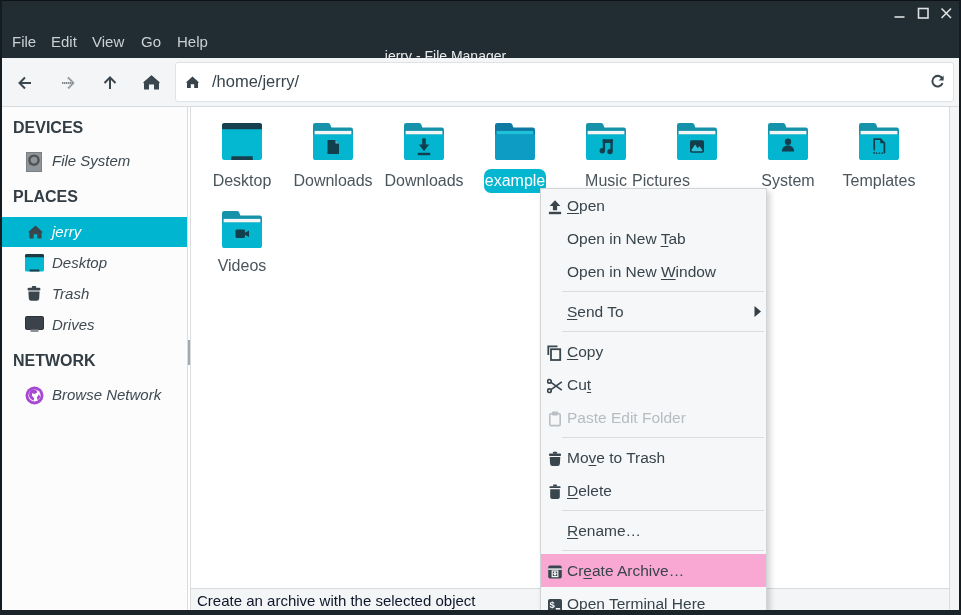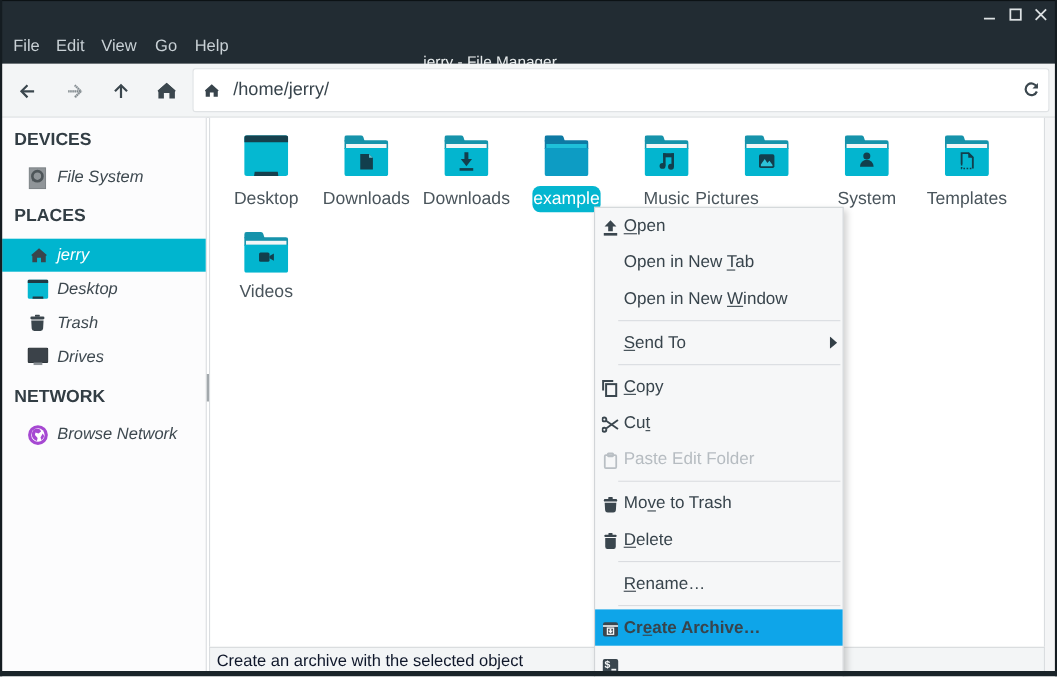--- a/index.html
+++ b/index.html
@@ -28,21 +28,21 @@
   #rightstrip { left:950px; top:107px; width:9px; height:503px; background:#f4f5f6; }
   #statusbar { left:190px; top:588px; width:760px; height:22px; background:#f3f5f6; border-top:1px solid #d8dbdd; border-left:1px solid #dadde0; border-right:1px solid #dadde0; }
   #statustext { left:197px; top:592px; font-size:15px; color:#0f172a; }
   .ilabel { font-size:16px; line-height:18px; color:#4a555c; text-align:center; }
   
   #menu { left:540px; top:188px; width:227px; height:440px; background:#f6f7f8; border:1px solid #d2d5d8; box-shadow:3px 3px 6px rgba(0,0,0,0.18); }
   .mi { position:relative; height:33px; }
   .mi .txt { position:absolute; left:26px; top:50%; transform:translateY(-50%); font-size:15.5px; color:#38444c; white-space:nowrap; }
   .mi .ico { position:absolute; left:6px; top:calc(50% + 1px); transform:translateY(-50%); width:16px; height:16px; }
   .mi.dis .txt { color:#b6bcc1; }
-  .mi.hl { background:#0ea5e9;font-weight:bold; }
+  .mi.hl { background:#f9a8d4; }
   .msep { height:1px; background:#dadce0; margin:3px 2px 3px 21px; }
   .mn { text-decoration:underline; text-underline-offset:2px; }
 </style>
 </head>
 <body>
 
   <div class="abs" id="titlebar"></div>
   <div class="abs" id="title">jerry - File Manager</div>
   <div class="abs mitem" style="left:12px">File</div>
   <div class="abs mitem" style="left:51px">Edit</div>
@@ -318,18 +318,19 @@
         <path fill="#f6f7f8" d="M7.2 7.6 H8.8 V9.3 H10.3 L8 11.9 L5.7 9.3 H7.2 Z"></path>
       </svg>
       <span class="txt">Cr<span class="mn">e</span>ate Archive…</span>
     </div>
     <div class="mi">
       <svg class="ico" width="16" height="16" viewBox="0 0 16 16">
         <rect x="1" y="2" width="14" height="12.4" rx="1.8" fill="#3a464e"></rect>
         <text x="2.6" y="10.6" font-family="Liberation Sans, sans-serif" font-size="9.5" font-weight="bold" fill="#f6f7f8">$</text>
         <rect x="8.8" y="11" width="4.4" height="1.6" fill="#f6f7f8"></rect>
       </svg>
+      <span class="txt">Open Terminal Here</span>
     </div>
   </div>
 
   <div class="abs" id="edge-l"></div>
   <div class="abs" id="edge-r"></div>
   <div class="abs" id="edge-b"></div>
 
 </body></html>

